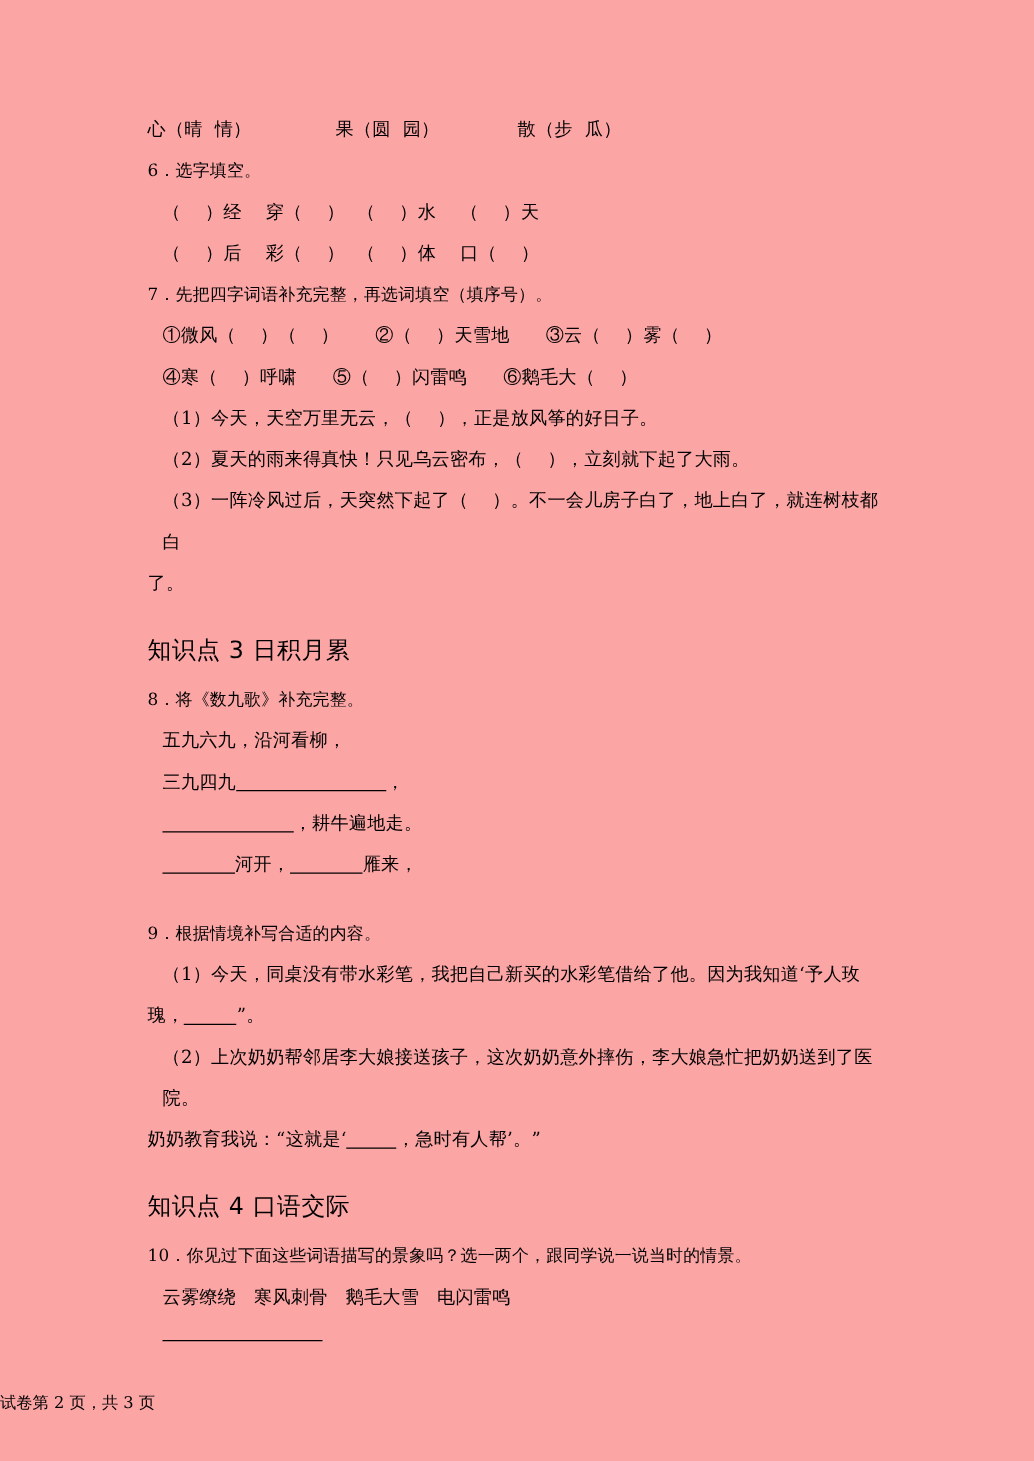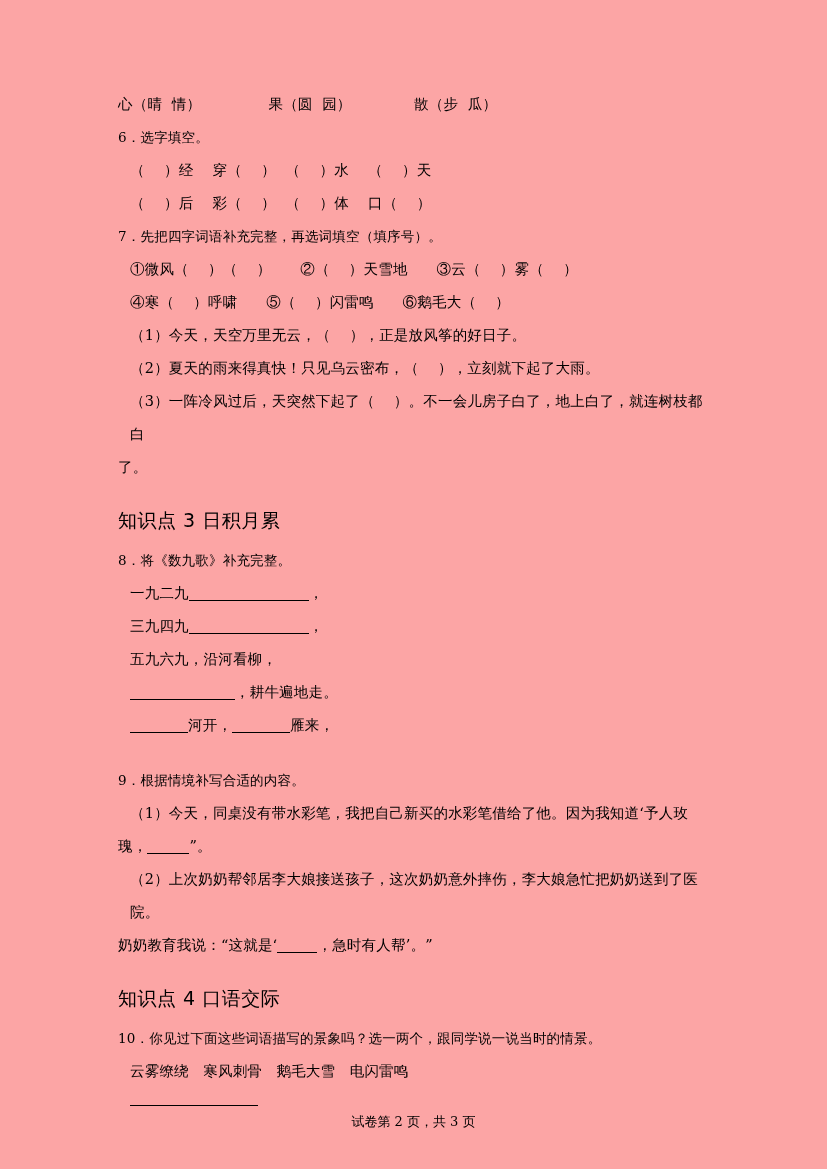--- a/index.html
+++ b/index.html
@@ -51,21 +51,21 @@
     border-bottom: 1px solid #000;
     height: 15px;
     vertical-align: -3px;
   }
   .gap-s { margin-top: 22px; }
   .footer {
     position: absolute;
     left: 0;
     right: 0;
     bottom: 38px;
-    text-align: center;
+    text-align: left;
     font-size: 13px;
     font-family: "DejaVu Serif", "Liberation Serif", serif;
   }
   .sep-line {
     border-bottom: 1px solid #000;
     width: 128px;
     height: 1px;
     margin-top: 16px;
     margin-left: 12px;
   }
@@ -102,25 +102,24 @@
     <div class="line indent">（2）夏天的雨来得真快！只见乌云密布，（    ），立刻就下起了大雨。</div>
 
     <div class="line indent">（3）一阵冷风过后，天突然下起了（    ）。不一会儿房子白了，地上白了，就连树枝都白</div>
 
     <div class="line">了。</div>
 
     <div class="heading">知识点 3 日积月累</div>
 
     <div class="line sm">8．将《数九歌》补充完整。</div>
 
-    <div class="line indent"><span>一九二九</span><span class="blank-u w1"></span><span>，</span></div>
+
+    <div class="line indent">五九六九，沿河看柳，</div>
 
     <div class="line indent"><span>三九四九</span><span class="blank-u w1"></span><span>，</span></div>
-
-    <div class="line indent">五九六九，沿河看柳，</div>
 
     <div class="line indent"><span class="blank-u w2"></span><span>，耕牛遍地走。</span></div>
 
     <div class="line indent"><span class="blank-u w3"></span><span>河开，</span><span class="blank-u w3"></span><span>雁来，</span></div>
 
     <div class="line sm gap-s">9．根据情境补写合适的内容。</div>
 
     <div class="line indent">（1）今天，同桌没有带水彩笔，我把自己新买的水彩笔借给了他。因为我知道‘予人玫</div>
 
     <div class="line"><span>瑰，</span><span class="blank-u w6"></span><span>”。</span></div>

